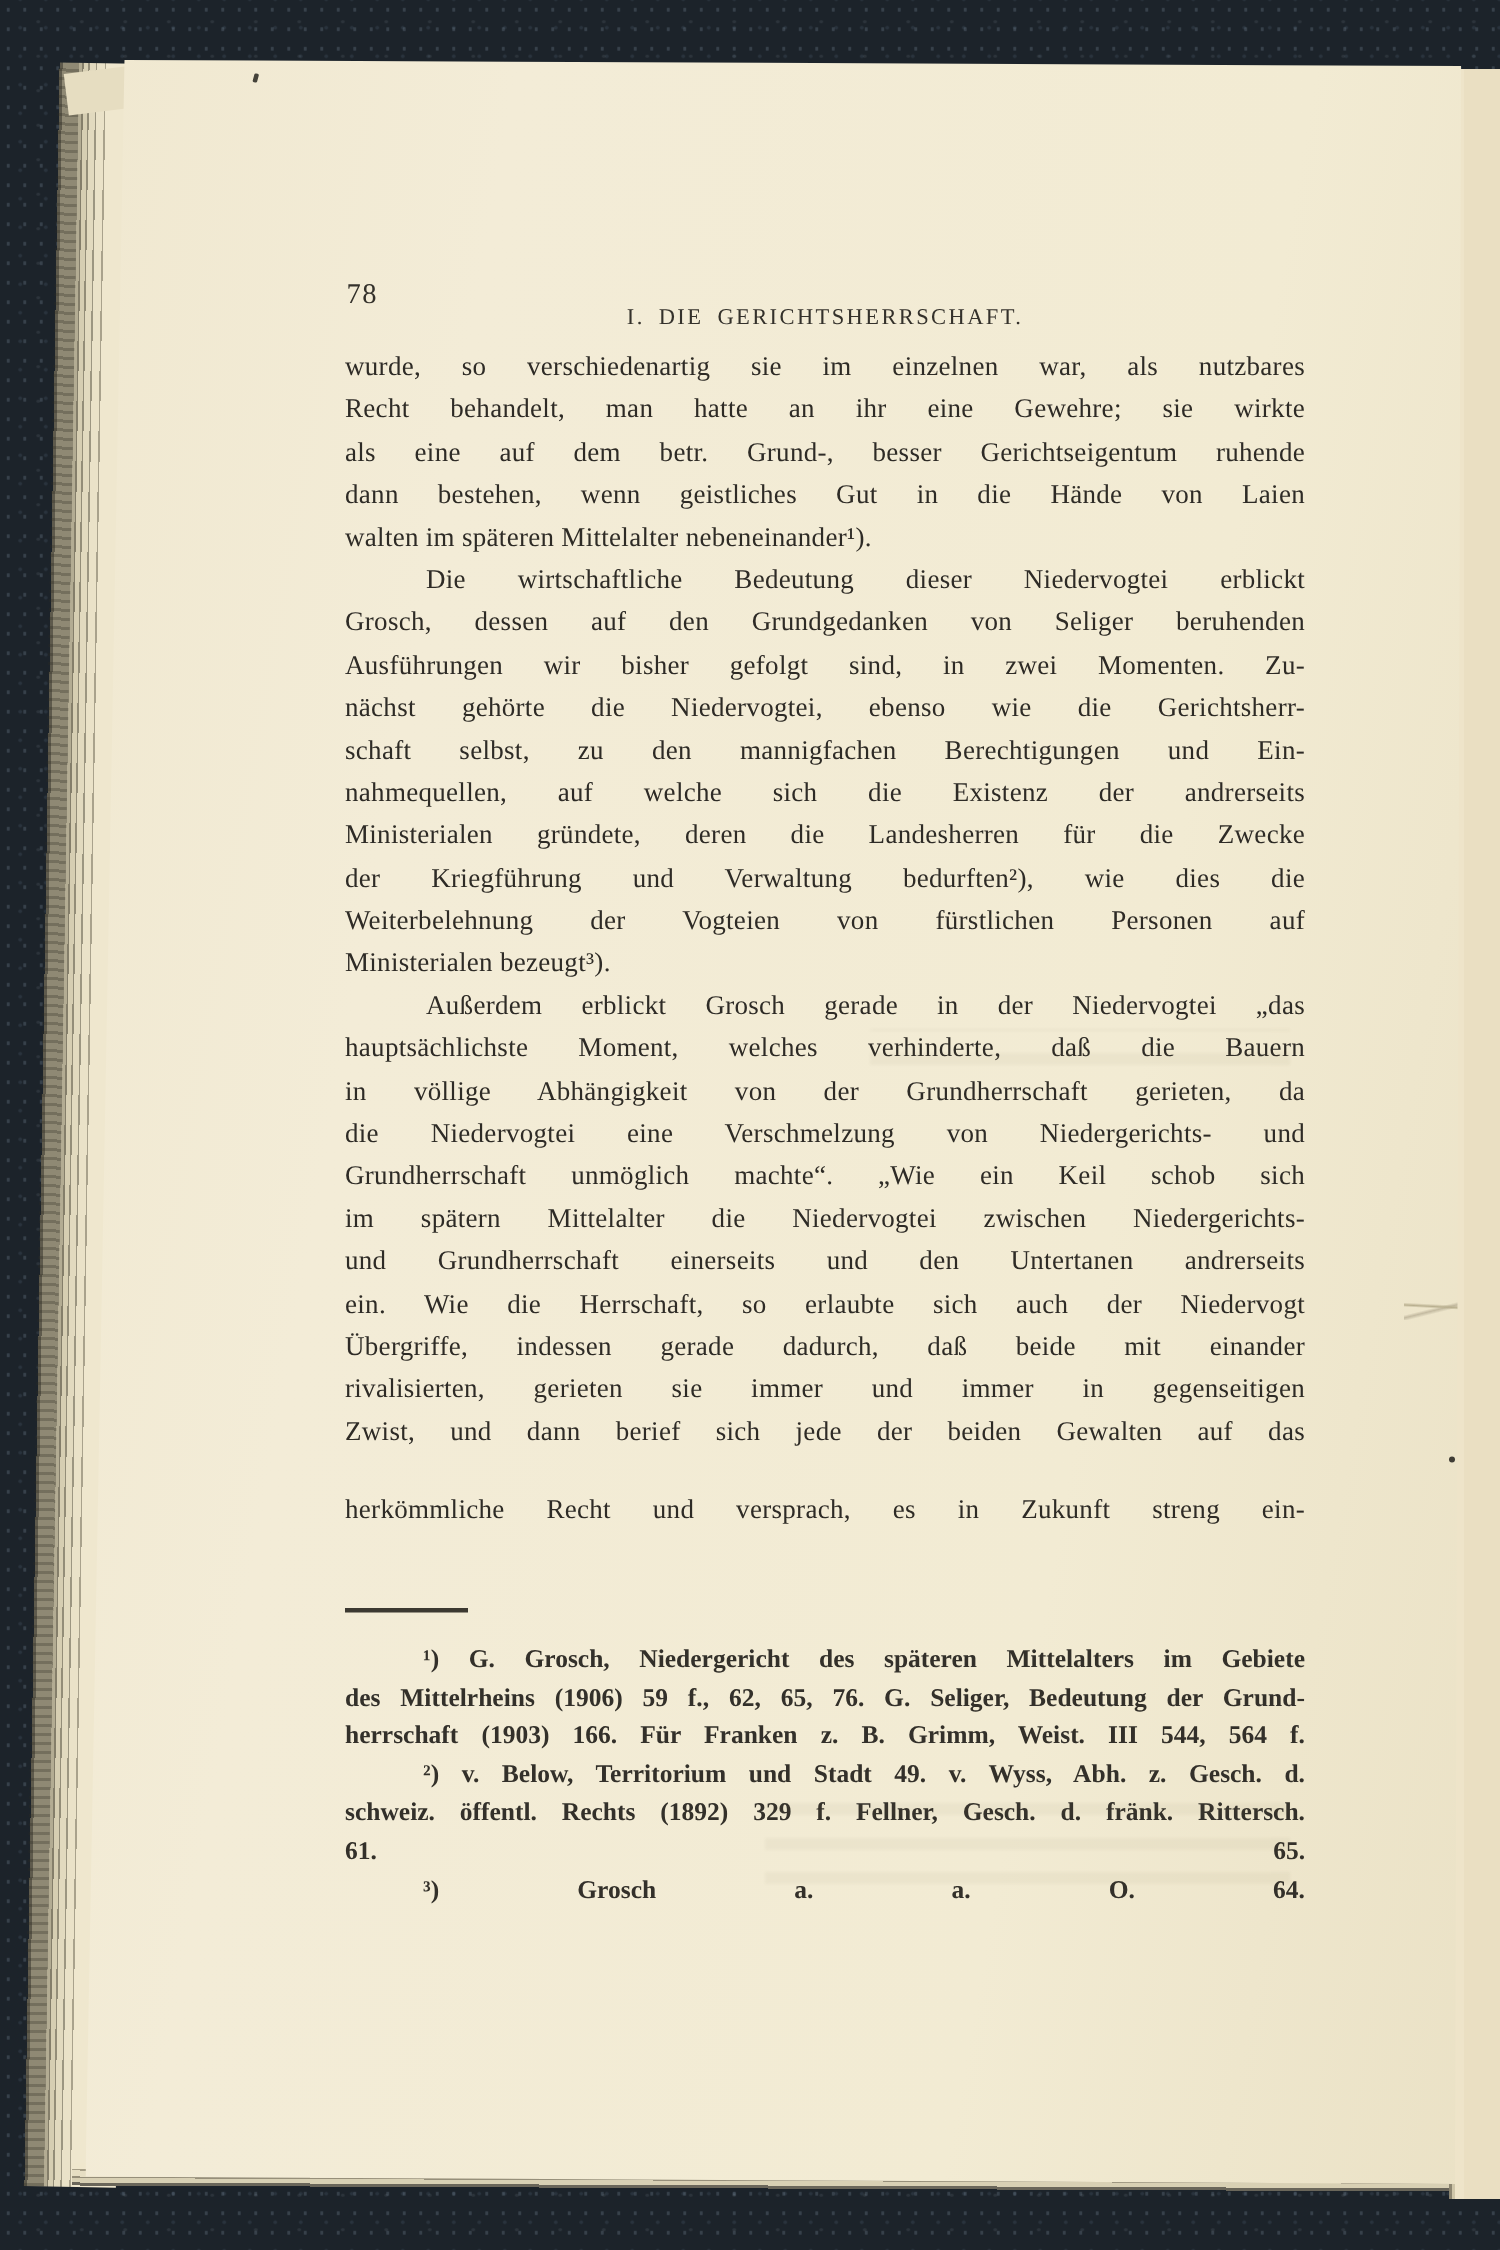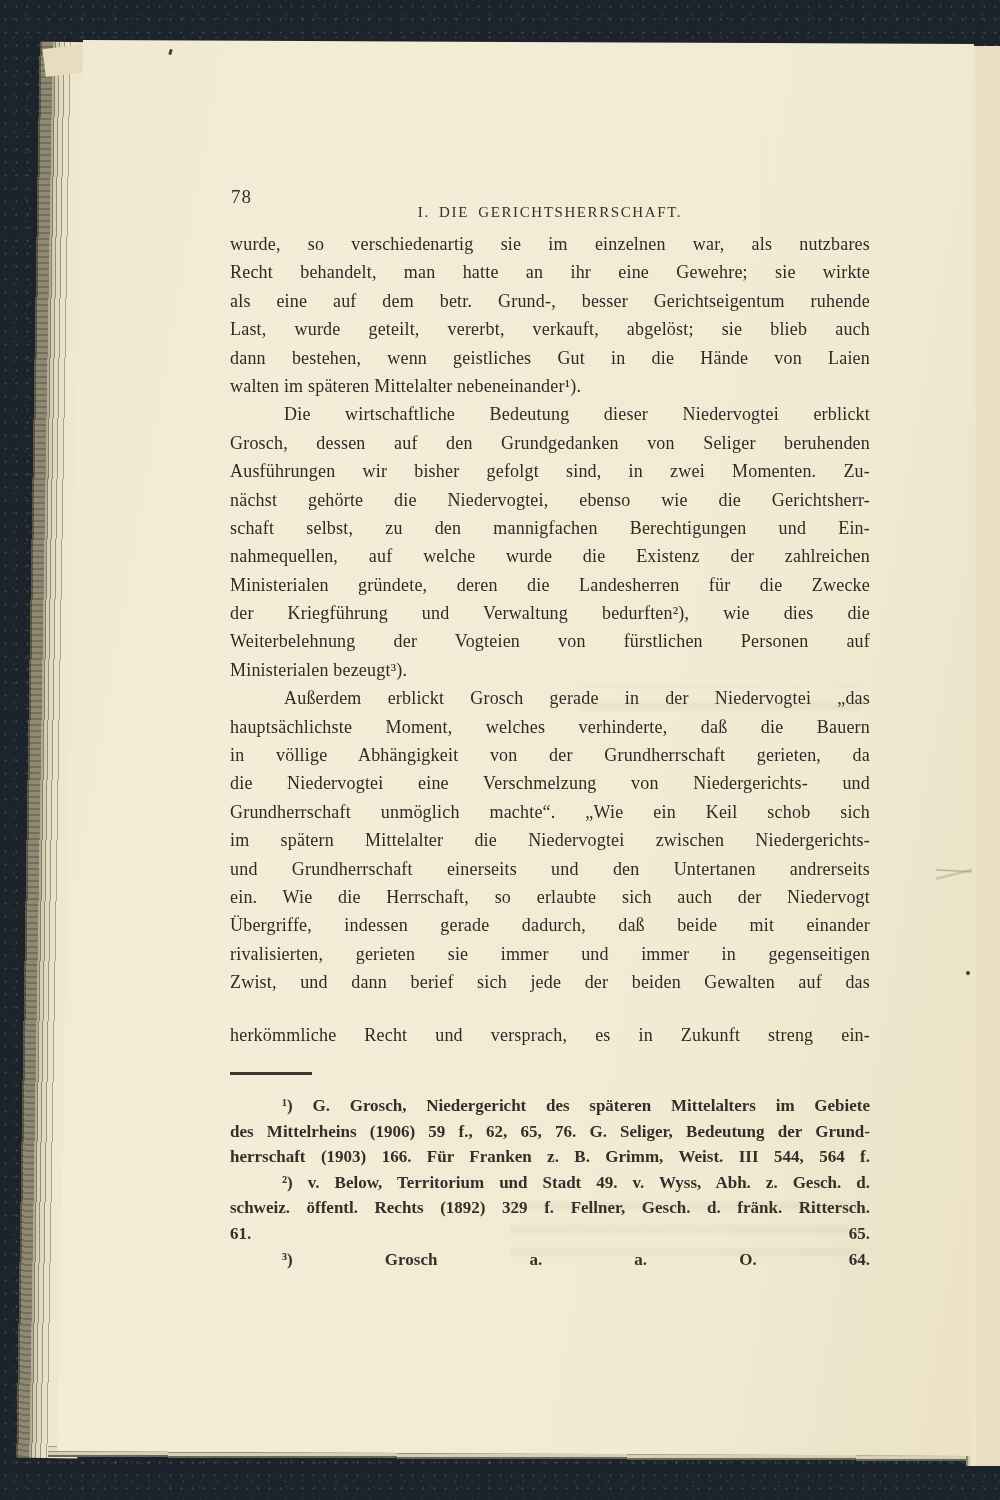--- a/index.html
+++ b/index.html
@@ -98,31 +98,30 @@
 
   <div class="page">
     <div class="page-number">78</div>
     <div class="running-header">I. DIE GERICHTSHERRSCHAFT.</div>
 
     <div class="body-text">
       <div class="paragraph no-indent">
           <div class="tline">wurde, so verschiedenartig sie im einzelnen war, als nutzbares</div>
           <div class="tline">Recht behandelt, man hatte an ihr eine Gewehre; sie wirkte</div>
           <div class="tline">als eine auf dem betr. Grund-, besser Gerichtseigentum ruhende</div>
-          <div class="tline">Last, wurde geteilt, vererbt, verkauft, abgelöst; sie blieb auch</div>
           <div class="tline">dann bestehen, wenn geistliches Gut in die Hände von Laien</div>
           <div class="tline last">walten im späteren Mittelalter nebeneinander¹).</div>
         </div>
       <div class="paragraph">
           <div class="tline">Die wirtschaftliche Bedeutung dieser Niedervogtei erblickt</div>
           <div class="tline">Grosch, dessen auf den Grundgedanken von Seliger beruhenden</div>
           <div class="tline">Ausführungen wir bisher gefolgt sind, in zwei Momenten. Zu-</div>
           <div class="tline">nächst gehörte die Niedervogtei, ebenso wie die Gerichtsherr-</div>
           <div class="tline">schaft selbst, zu den mannigfachen Berechtigungen und Ein-</div>
-          <div class="tline">nahmequellen, auf welche wurde die Existenz der zahlreichen</div>
+          <div class="tline">nahmequellen, auf welche sich die Existenz der andrerseits</div>
           <div class="tline">Ministerialen gründete, deren die Landesherren für die Zwecke</div>
           <div class="tline">der Kriegführung und Verwaltung bedurften²), wie dies die</div>
           <div class="tline">Weiterbelehnung der Vogteien von fürstlichen Personen auf</div>
           <div class="tline last">Ministerialen bezeugt³).</div>
         </div>
       <div class="paragraph cont">
           <div class="tline">Außerdem erblickt Grosch gerade in der Niedervogtei „das</div>
           <div class="tline">hauptsächlichste Moment, welches verhinderte, daß die Bauern</div>
           <div class="tline">in völlige Abhängigkeit von der Grundherrschaft gerieten, da</div>
           <div class="tline">die Niedervogtei eine Verschmelzung von Niedergerichts- und</div>

